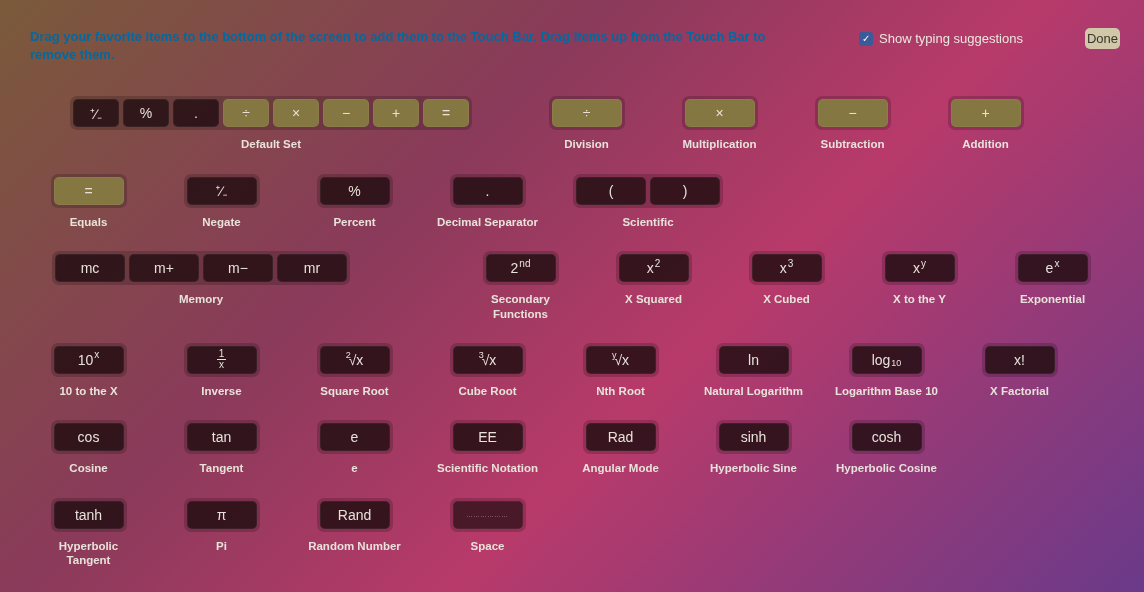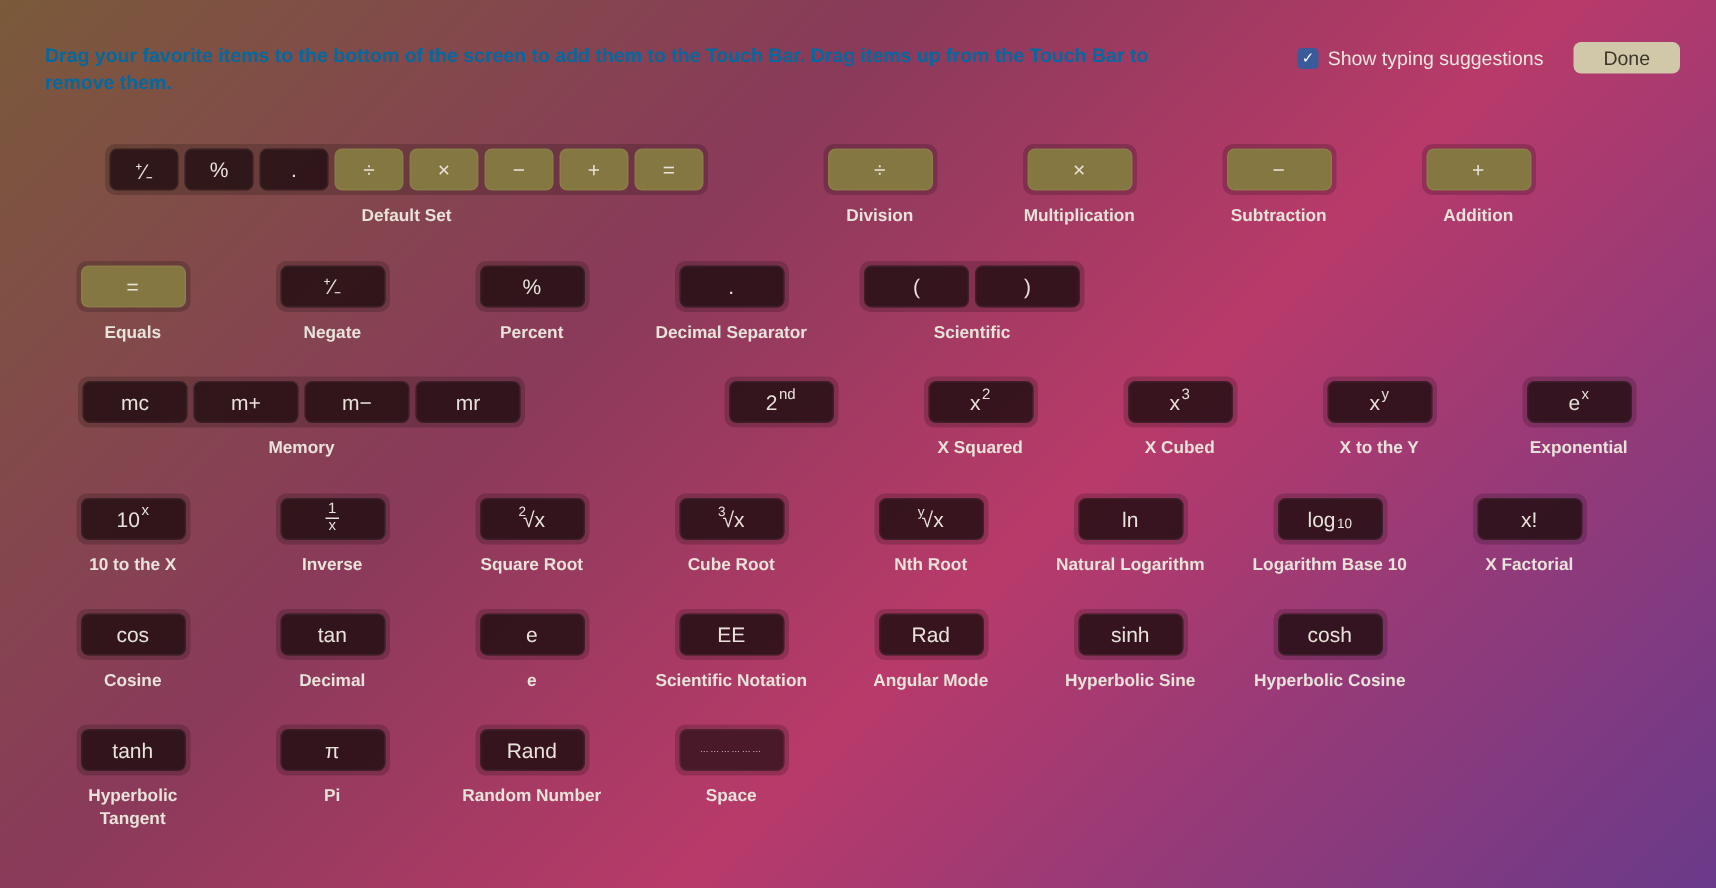--- a/index.html
+++ b/index.html
@@ -42,24 +42,25 @@
     background: #0a84ff; 
     background: #3a5a9a;
     border-radius: 3px;
     display:flex;align-items:center;justify-content:center;
     font-size:10px;color:#fff;
   }
   .done-btn {
     background: #d0c8a8;
     color: #3a362a;
     font-size: 13px;
-    padding: 3px 20px;
+    padding: 3px 2px;
     border-radius: 5px;
     border: none;
     cursor: pointer;
+    margin-left: 42px;
   }
   .grid {
     padding: 22px 36px 10px 36px;
   }
   .row {
     display: flex;
     gap: 28px;
     align-items: flex-start;
     margin-bottom: 22px;
   }
@@ -211,20 +212,21 @@
       </div>
       <div class="label">Memory</div>
     </div>
     <div class="cell" style="margin-left:74px">
       <div class="keygroup">
           <span class="key dark w70">
             <span>2</span>
             <sup>nd</sup>
           </span>
         </div>
+      <div class="label">Secondary Functions</div>
     </div>
     <div class="cell">
       <div class="keygroup">
           <span class="key dark w70">
             <span>x</span>
             <sup>2</sup>
           </span>
         </div>
       <div class="label">X Squared</div>
     </div>
@@ -332,21 +334,21 @@
     <div class="cell">
       <div class="keygroup">
           <span class="key dark w70">cos</span>
         </div>
       <div class="label">Cosine</div>
     </div>
     <div class="cell">
       <div class="keygroup">
           <span class="key dark w70">tan</span>
         </div>
-      <div class="label">Decimal</div>
+      <div class="label">Tangent</div>
     </div>
     <div class="cell">
       <div class="keygroup">
           <span class="key dark w70">e</span>
         </div>
       <div class="label">e</div>
     </div>
     <div class="cell">
       <div class="keygroup">
           <span class="key dark w70">EE</span>

